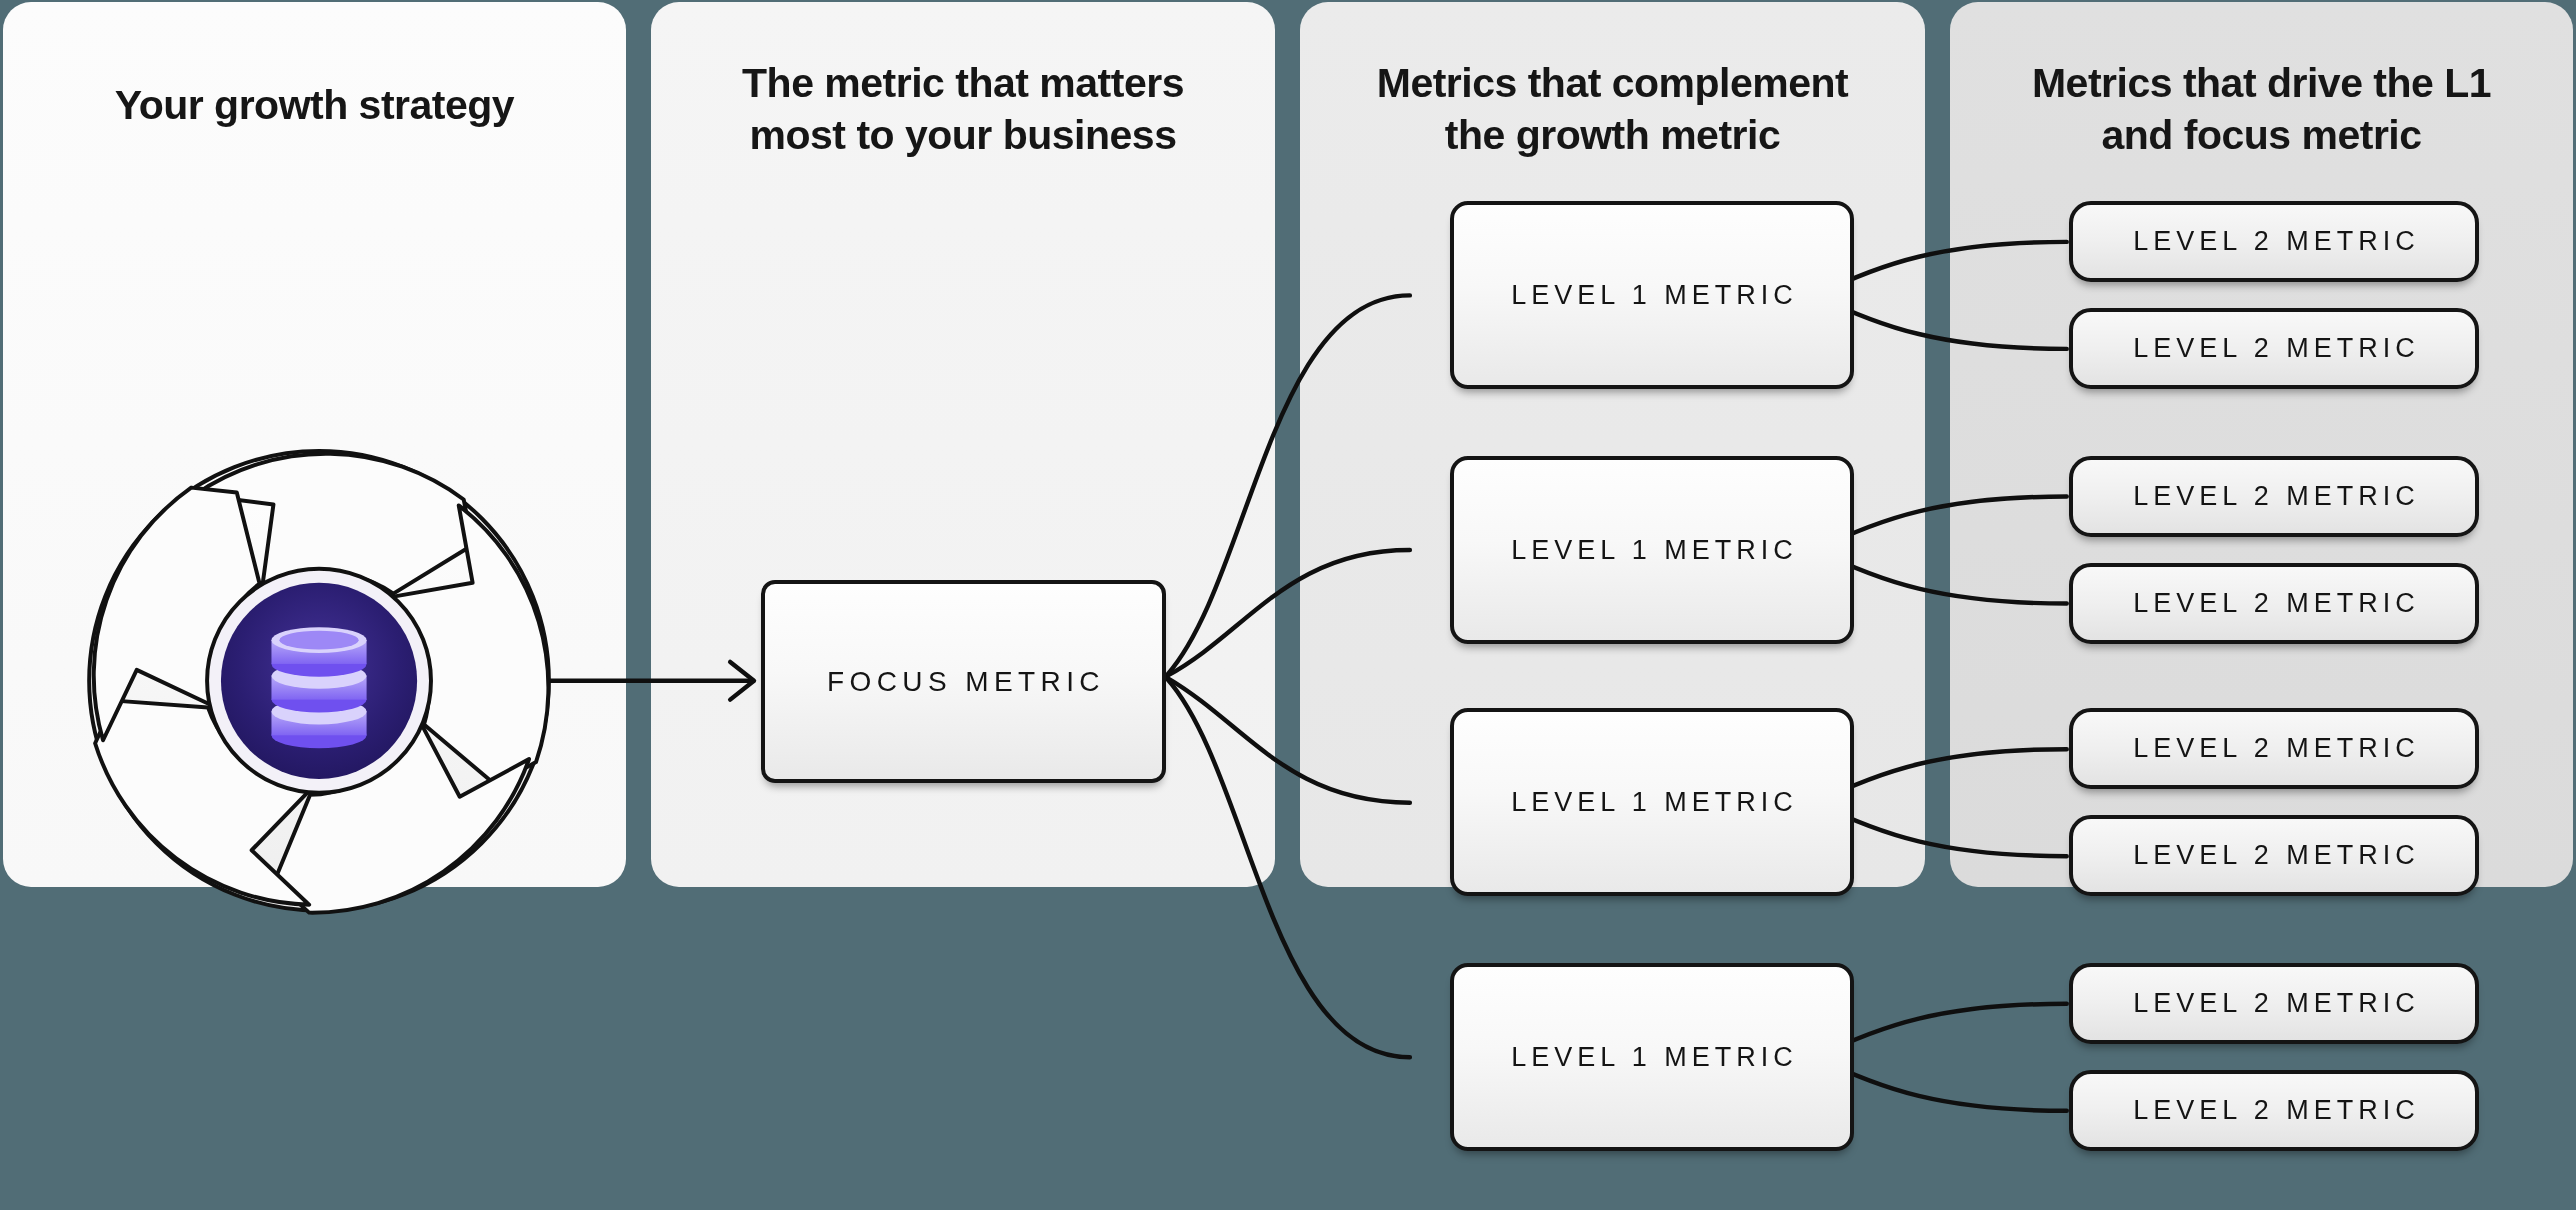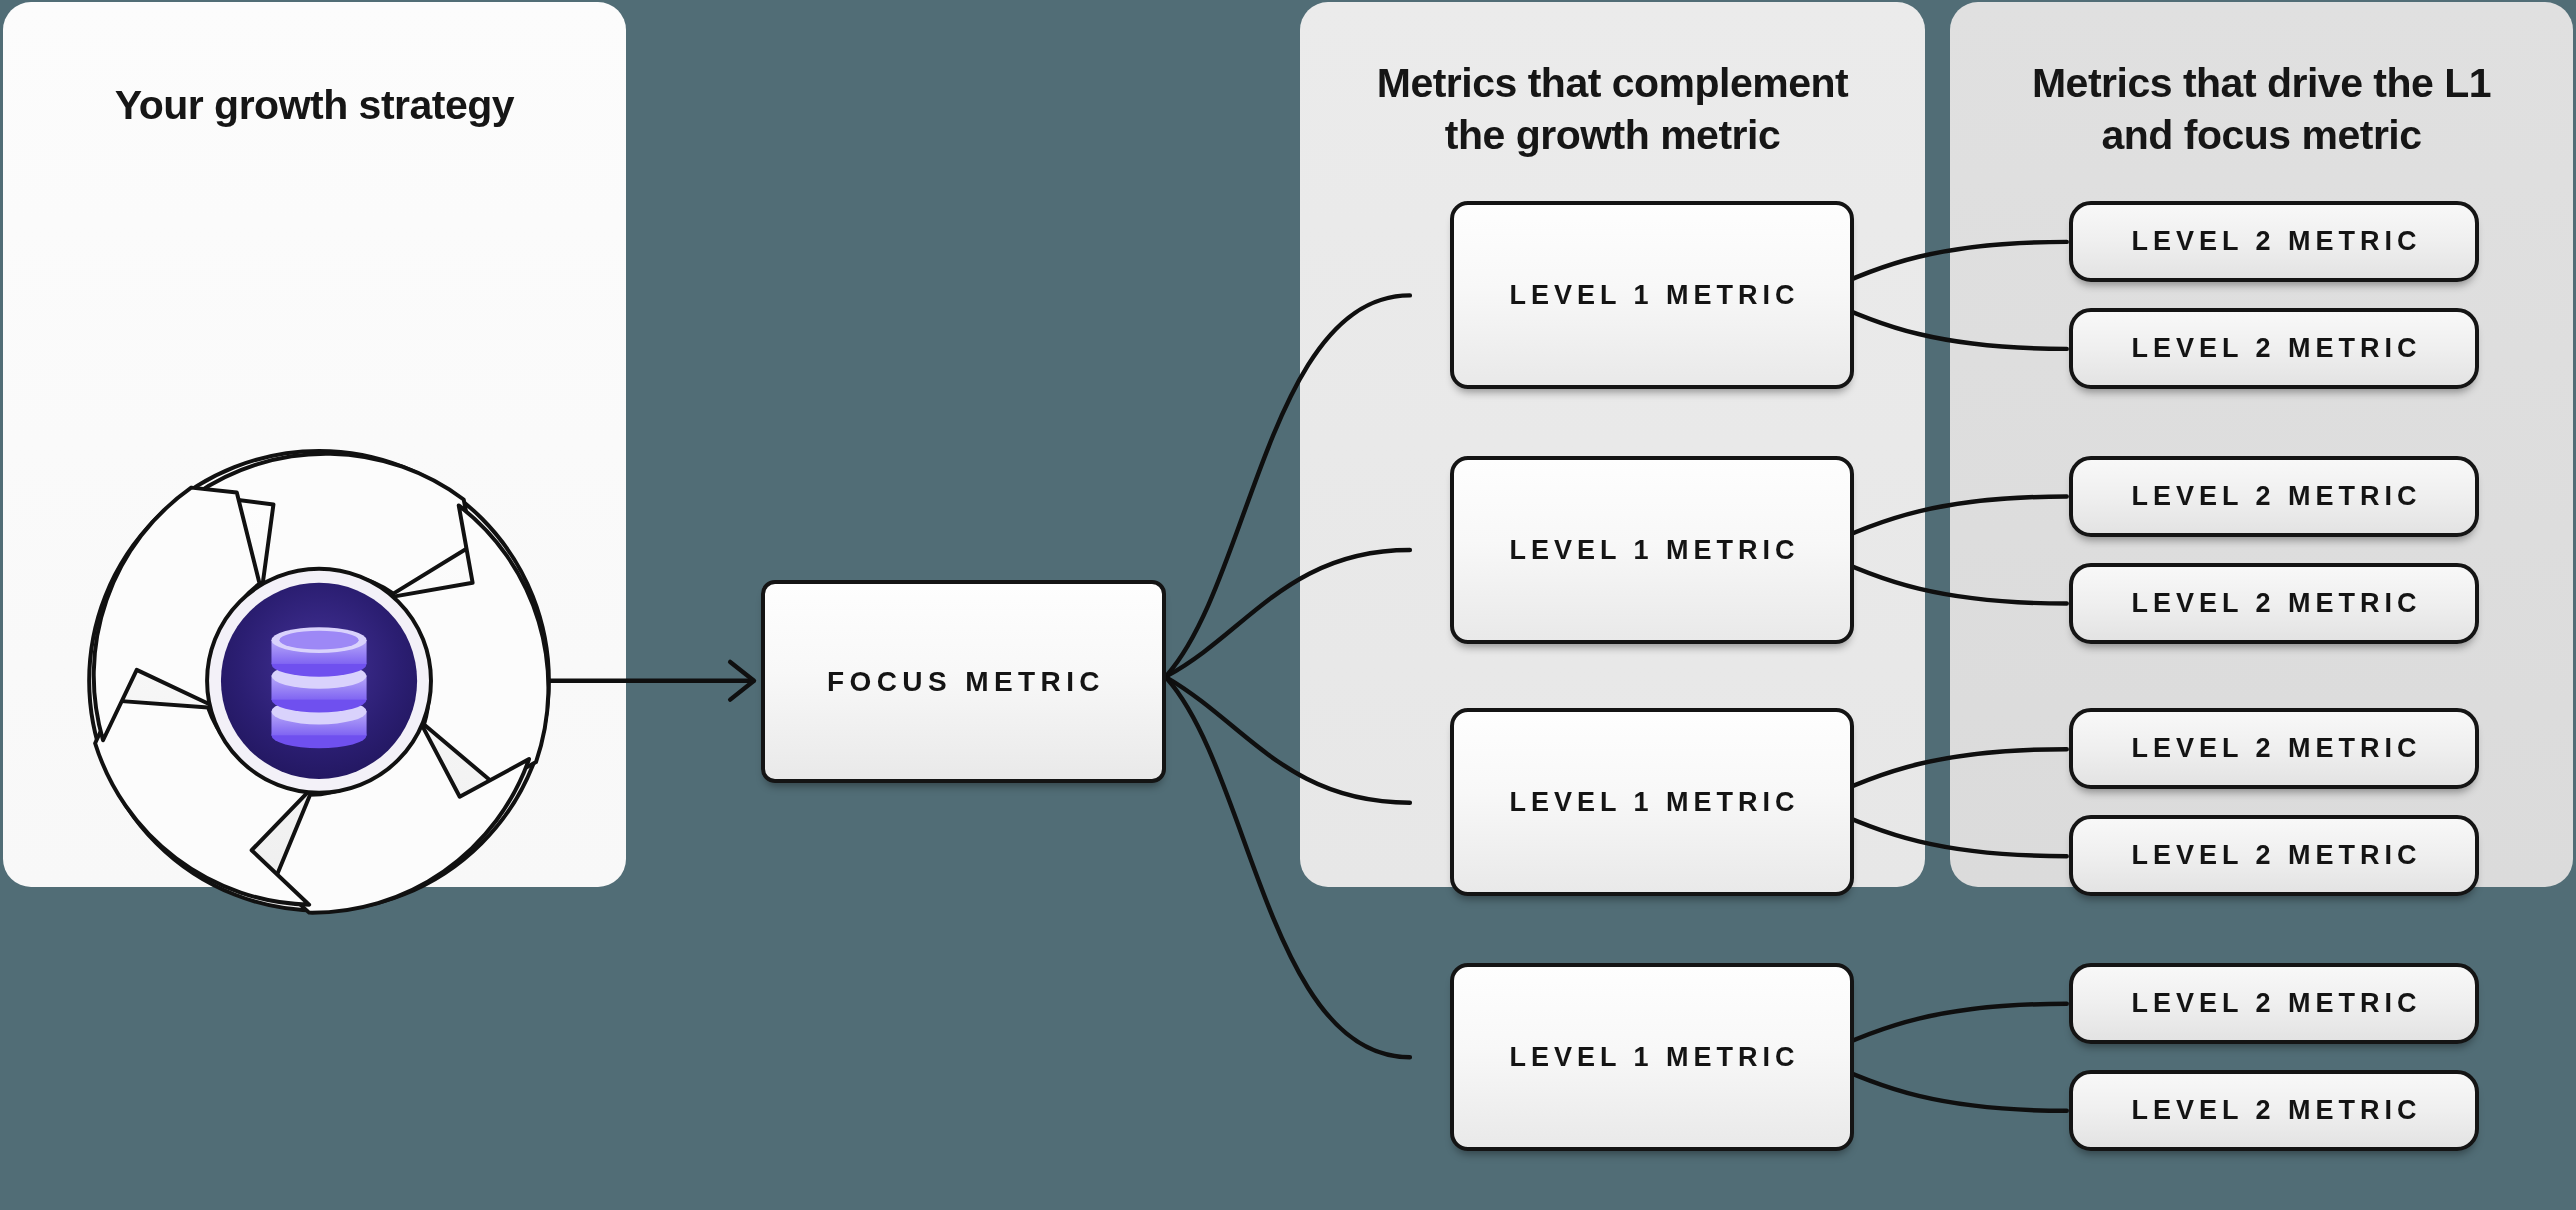--- a/index.html
+++ b/index.html
@@ -17,21 +17,21 @@
   .panel-4{left:1950px;width:623px;background:linear-gradient(180deg,#e0e0e0,#dbdbdb);}
   .hdr{
     position:absolute;left:0;width:100%;text-align:center;
     font-size:41px;line-height:52px;font-weight:700;color:#161616;
     letter-spacing:-0.5px;white-space:pre-line;
   }
   .overlay{position:absolute;left:0;top:0;z-index:2;}
   .box{
     position:absolute;z-index:3;box-sizing:border-box;
     border:4px solid #141414;display:flex;align-items:center;justify-content:center;
-    color:#141414;font-weight:700;
+    color:#141414;font-weight:400;
     box-shadow:0 7px 9px -4px rgba(0,0,0,0.38);
   }
   .box-focus{
     left:761px;top:580px;width:405px;height:203px;border-radius:14px;
     background:linear-gradient(180deg,#fefefe 0%,#f8f8f8 45%,#e9e9e9 100%);
     font-size:28px;letter-spacing:5.4px;
   }
   .box-l1{
     left:1410px;width:404px;height:188px;border-radius:18px;
     background:linear-gradient(180deg,#fefefe 0%,#f8f8f8 45%,#e9e9e9 100%);
@@ -44,20 +44,24 @@
   }
   .lbl{transform:translateX(2.5px);} 
 </style>
 </head>
 <body>
 
 <div class="canvas">
 
   <div class="panel panel-1">
     <div class="hdr" style="top:77px">Your growth strategy</div>
+  </div>
+  <div class="panel panel-2">
+    <div class="hdr" style="top:55px">The metric that matters
+most to your business</div>
   </div>
   <div class="panel panel-3">
     <div class="hdr" style="top:55px">Metrics that complement
 the growth metric</div>
   </div>
   <div class="panel panel-4">
     <div class="hdr" style="top:55px">Metrics that drive the L1
 and focus metric</div>
   </div>
 

